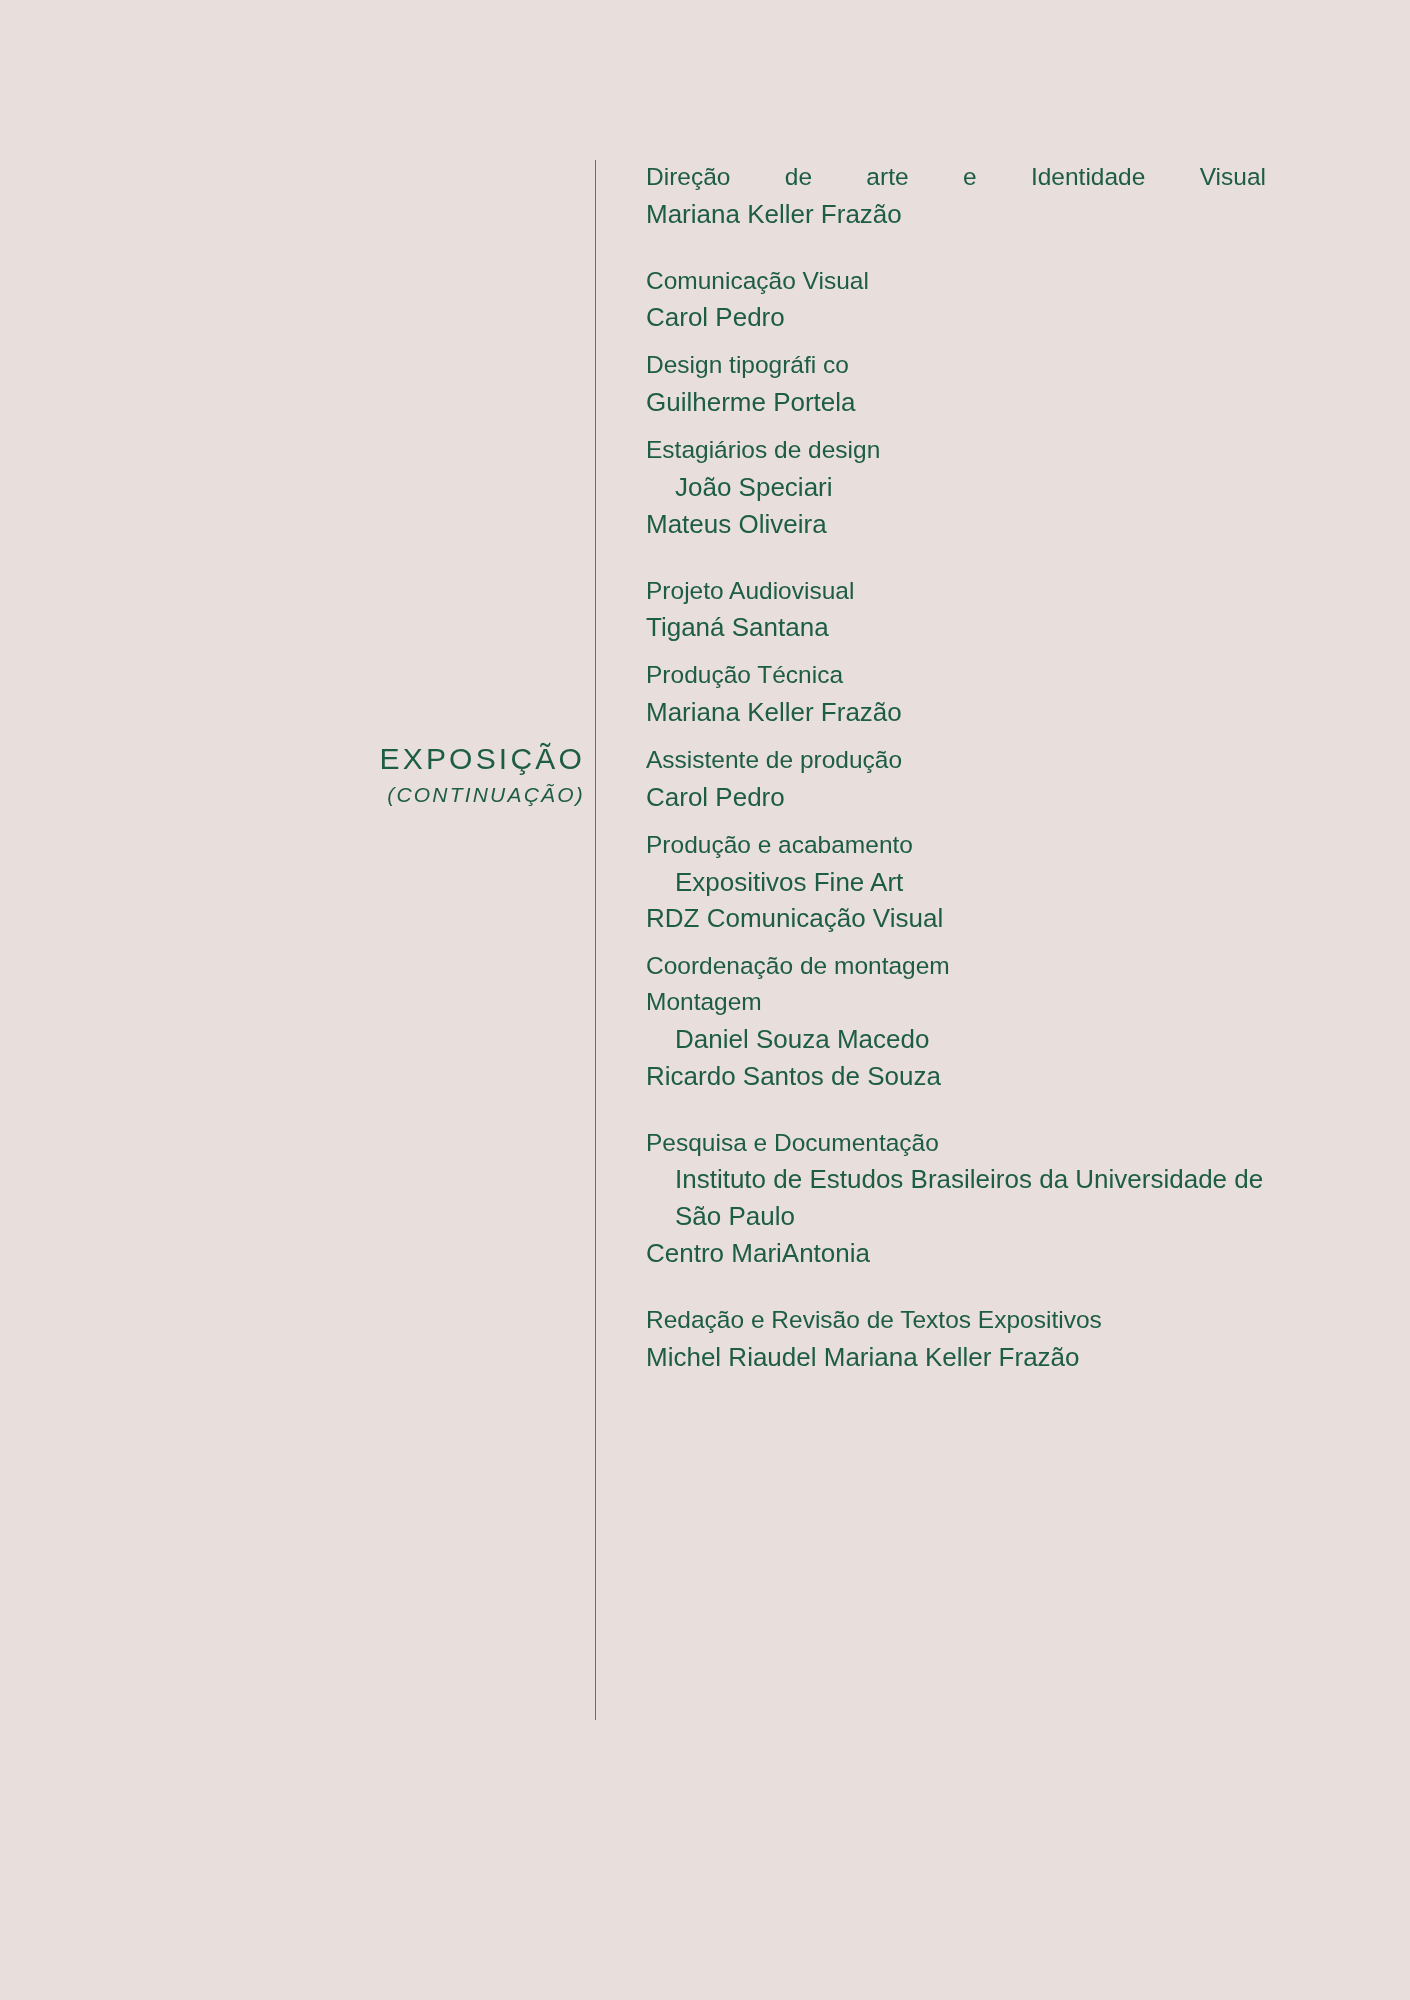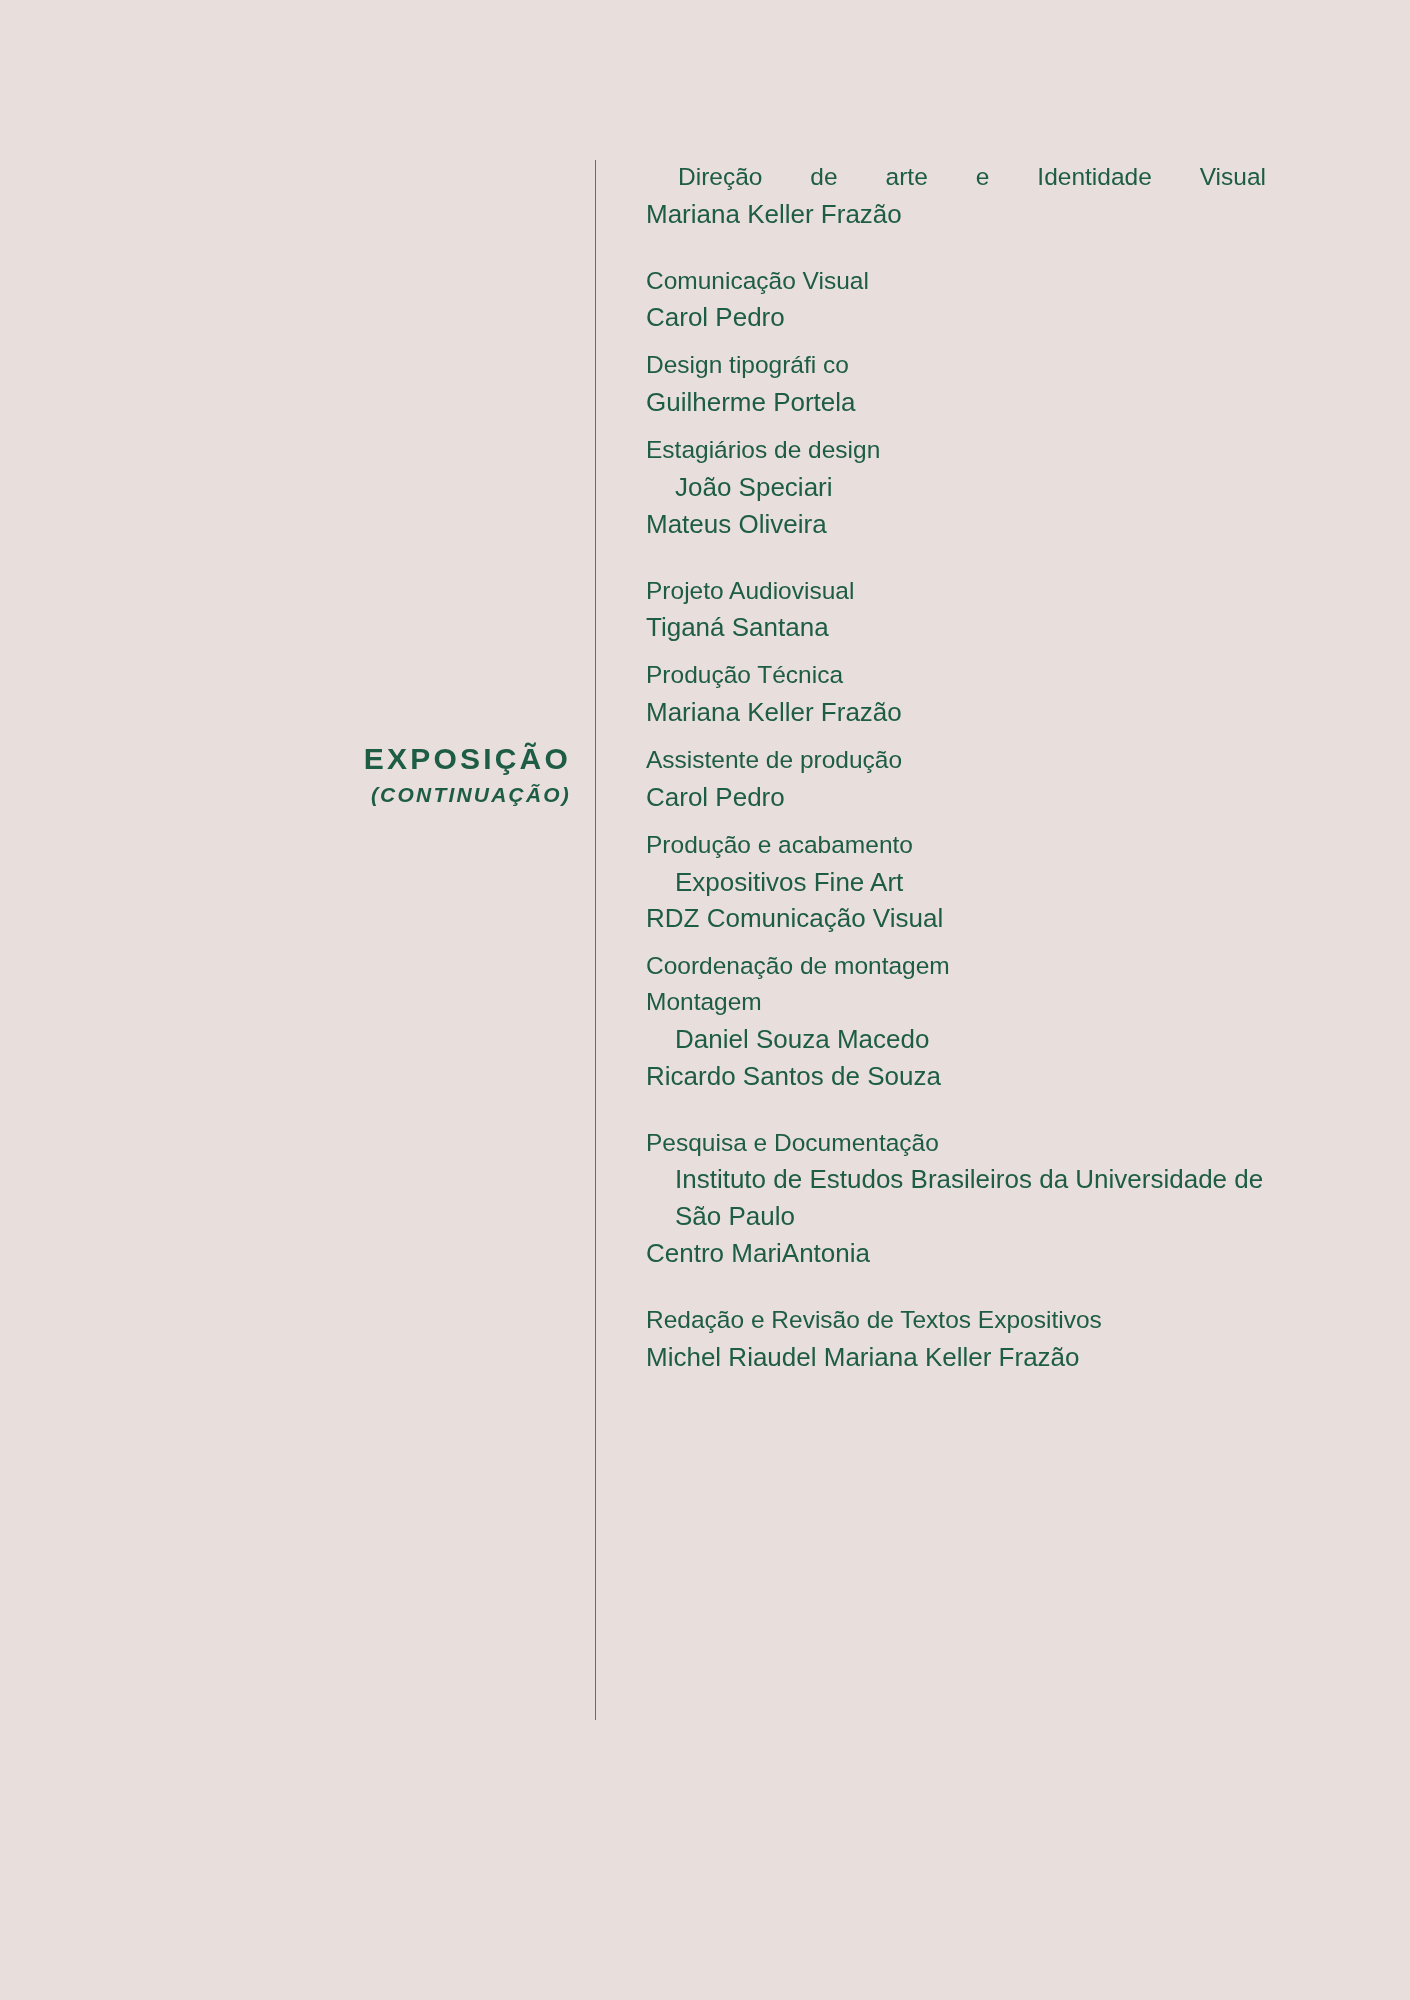--- a/index.html
+++ b/index.html
@@ -32,24 +32,23 @@
   }
   .left-col {
     width: 595px;
     box-sizing: border-box;
     padding-right: 8px;
     text-align: right;
     position: relative;
   }
   .section-title-wrap {
     position: absolute;
-    right: 24px;
+    right: 10px;
     top: 742px;
     text-align: right;
-    font-weight: bold;
   }
   .section-title {
     font-size: 30px;
     letter-spacing: 3.2px;
     color: #1d5c45;
     line-height: 1.15;
     white-space: nowrap;
   }
   .section-subtitle {
     font-size: 21px;
@@ -82,21 +81,20 @@
   }
   .role {
     font-size: 24.5px;
     line-height: 1.42;
     color: #1d5c45;
     margin: 0 0 1px 0;
   }
   .role.justify {
     text-align: justify;
     text-align-last: justify;
-    margin-left: 32px;
   }
   .name {
     font-size: 26px;
     line-height: 1.42;
     color: #1d5c45;
     margin: 0 0 12px 0;
   }
   .name.tight {
     margin-bottom: 0;
     margin-left: 29px;

